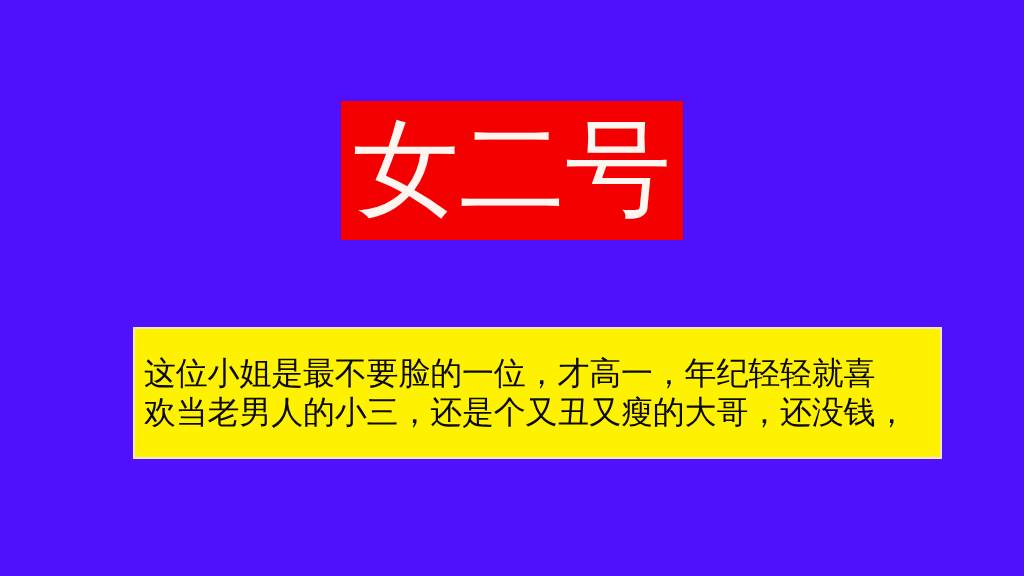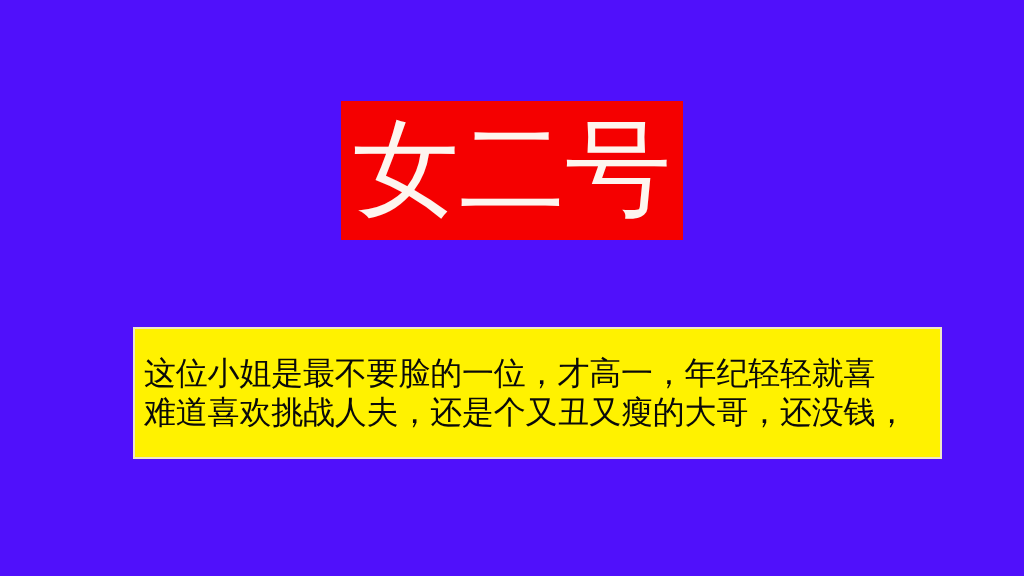--- a/index.html
+++ b/index.html
@@ -72,16 +72,16 @@
 <body>
 
 <div id="slide">
 
   <div id="title-banner">
     <div id="title-text">女二号</div>
   </div>
 
   <div id="caption-box">
     <div class="caption-line">这位小姐是最不要脸的一位，才高一，年纪轻轻就喜</div>
-    <div class="caption-line">难道喜欢挑战人夫，还是个又丑又瘦的大哥，还没钱，</div>
+    <div class="caption-line">欢当老男人的小三，还是个又丑又瘦的大哥，还没钱，</div>
   </div>
 
 </div>
 
 </body></html>

